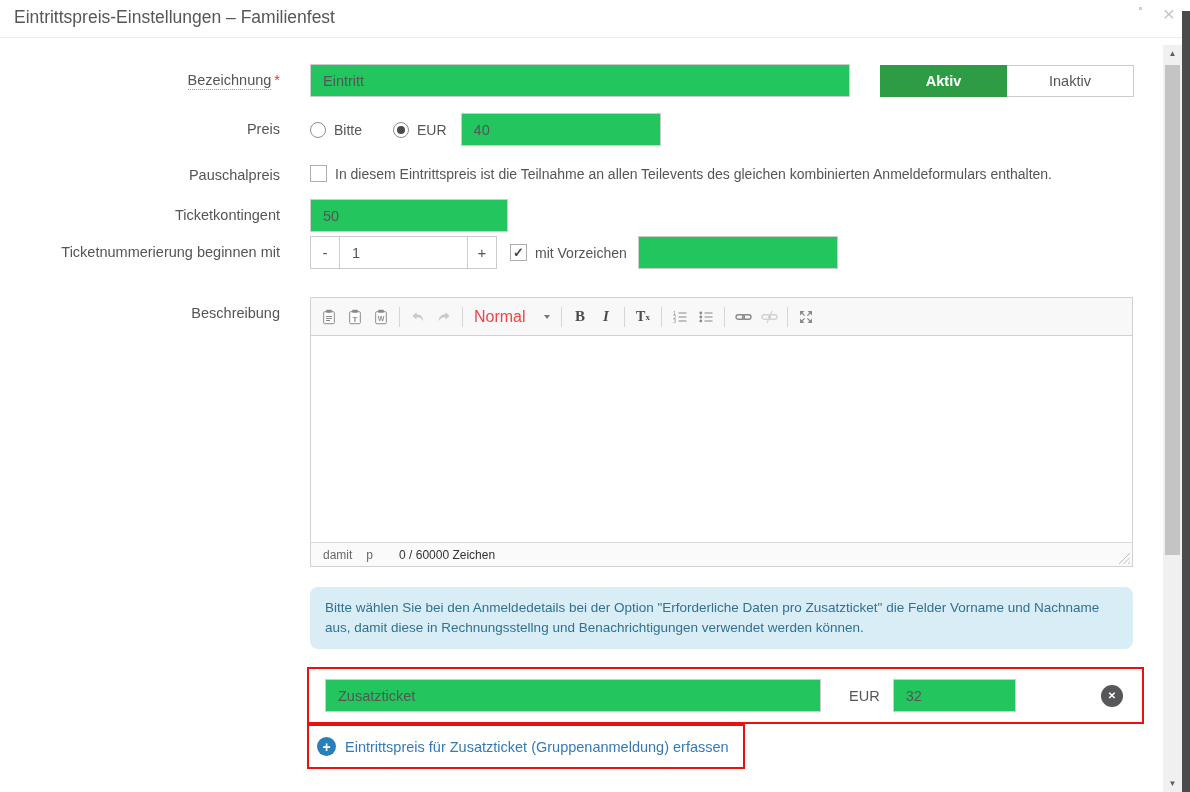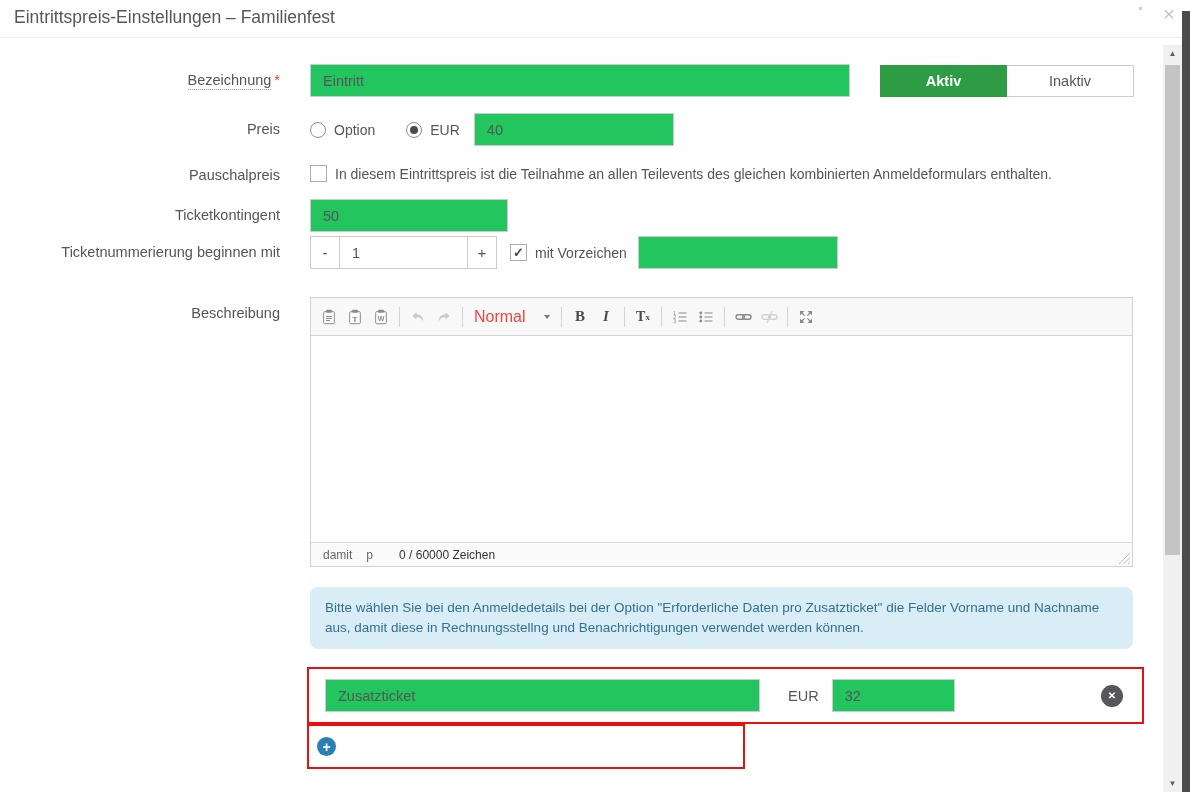--- a/index.html
+++ b/index.html
@@ -74,21 +74,21 @@
   .ed-path + .ed-path { margin-left:14px; }
   .ed-count { color:#333; margin-left:26px; }
   .ed-resize { position:absolute; right:2px; bottom:2px; }
 
   
   .info { margin-left:310px; width:823px; background:#d9edf7; color:#31708f; font-size:13.5px; line-height:20px;
           padding:11px 15px; border-radius:8px; }
 
   
   .red1 { margin-left:307px; width:837px; height:57px; border:2px solid #e8110f; display:flex; align-items:center; padding:0 16px; background:#fff; }
-  .red1 .name-in { width:435px; }
+  .red1 .name-in { width:496px; }
   .red1 .cur { margin-left:28px; font-size:14.5px; color:#555; }
   .red1 .price-in { width:123px; margin-left:13px; }
   .xbtn { margin-left:auto; margin-right:3px; width:22px; height:22px; border-radius:50%; background:#57575a; color:#fff;
           font-size:10px; font-weight:bold; display:flex; align-items:center; justify-content:center; cursor:pointer; }
   .red2 { margin-left:307px; width:438px; height:45px; border:2px solid #e8110f; display:flex; align-items:center; padding:0 8px; background:#fff; }
   .plusbtn { width:19px; height:19px; border-radius:50%; background:#2980b9; color:#fff; font-size:14px; font-weight:bold;
              display:flex; align-items:center; justify-content:center; flex:0 0 19px; cursor:pointer; }
   .addlink { margin-left:9px; color:#337ab7; font-size:14.5px; cursor:pointer; }
 
   svg { display:block; }
@@ -114,21 +114,21 @@
         <div class="tg tg-on">Aktiv</div>
         <div class="tg tg-off">Inaktiv</div>
       </div>
     </div>
   </div>
 
   <div class="row" style="margin-top:16px;">
     <div class="lbl">Preis</div>
     <div class="ct">
       <span class="radio"></span>
-      <span style="margin-left:8px;">Option</span>
+      <span style="margin-left:8px;">Bitte</span>
       <span class="radio sel" style="margin-left:31px;"></span>
       <span style="margin-left:8px;">EUR</span>
       <input class="txt" style="width: 200px; margin-left: 14px;" value="40">
     </div>
   </div>
 
   <div class="row" style="margin-top:19px;">
     <div class="lbl" style="padding-top:2px;">Pauschalpreis</div>
     <div class="ct">
       <span class="cbx"></span>
@@ -287,20 +287,21 @@
 
   <div class="red1" style="margin-top:18px;">
     <input class="txt name-in" value="Zusatzticket" style="">
     <span class="cur">EUR</span>
     <input class="txt price-in" value="32" style="">
     <div class="xbtn">✕</div>
   </div>
 
   <div class="red2">
     <div class="plusbtn">+</div>
+    <span class="addlink">Eintrittspreis für Zusatzticket (Gruppenanmeldung) erfassen</span>
   </div>
 
 </div>
 
 <div class="sb">
   <div class="sb-arrow sb-up">▲</div>
   <div class="sb-thumb"></div>
   <div class="sb-arrow sb-down">▼</div>
 </div>
 <div class="edge-strip"></div>

